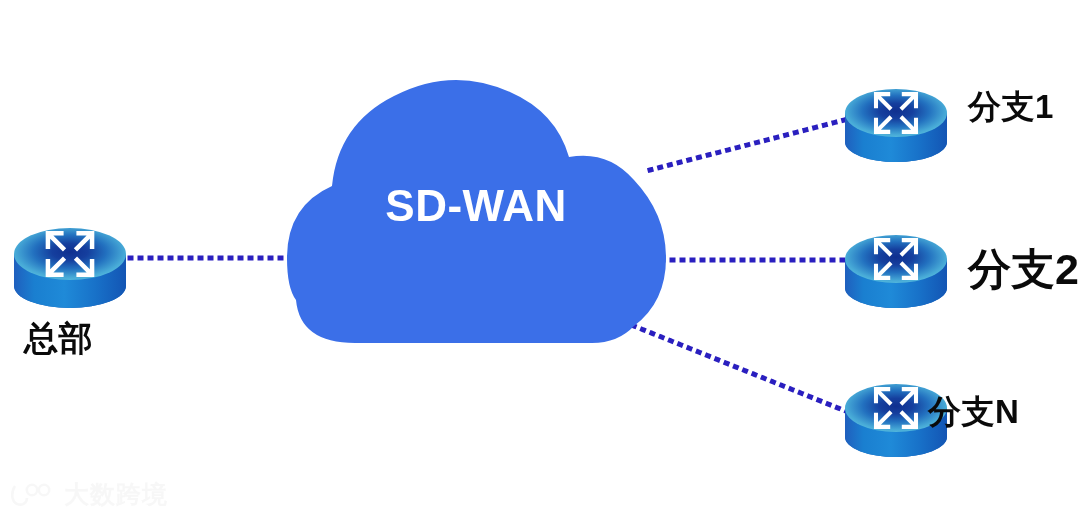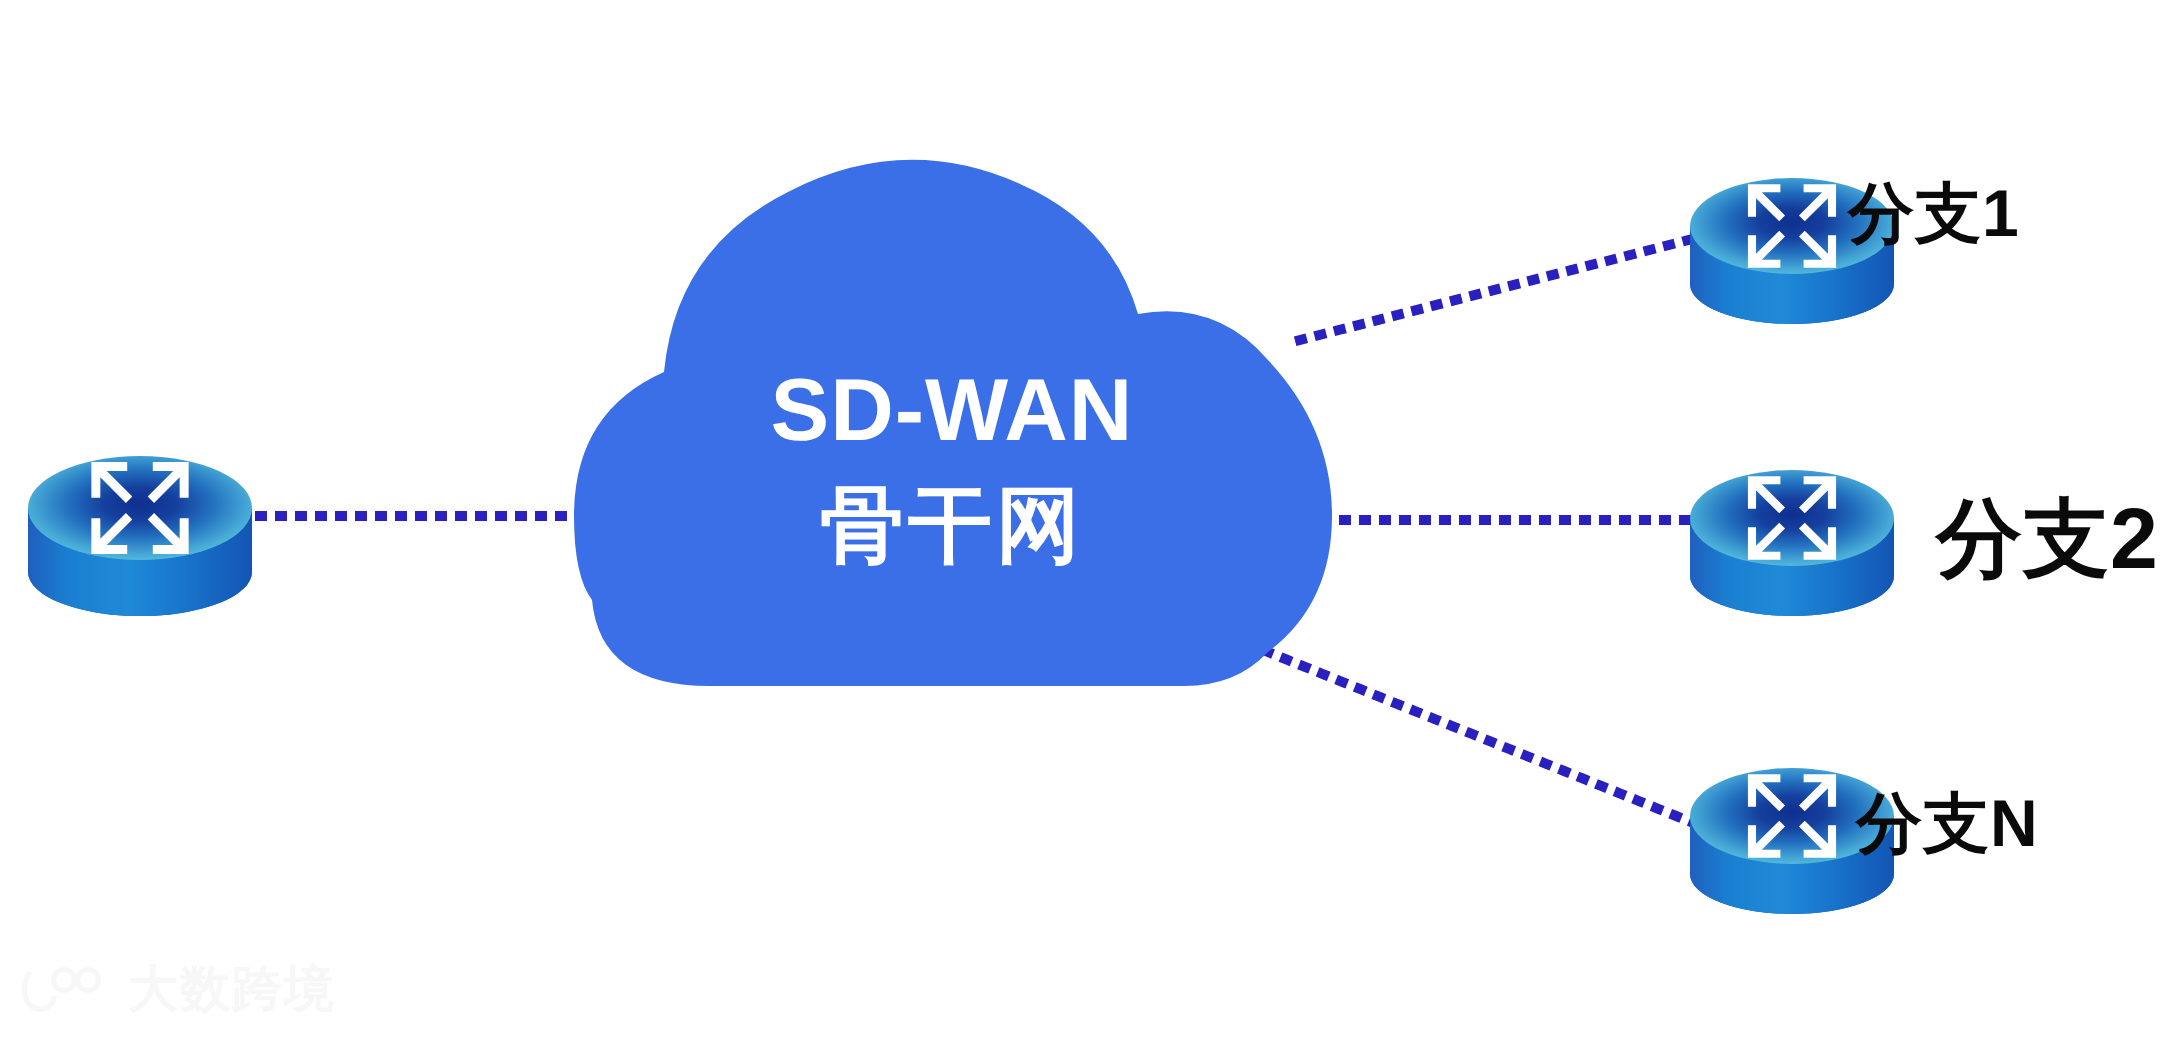--- a/index.html
+++ b/index.html
@@ -37,21 +37,21 @@
     color: #0a0a0a;
     white-space: nowrap;
     letter-spacing: 0.5px;
   }
   #label-hq {
     left: 24px;
     top: 316px;
     font-size: 34px;
   }
   #label-branch-1 {
-    left: 924px;
+    left: 968px;
     top: 85px;
     font-size: 33px;
   }
   #label-branch-2 {
     left: 968px;
     top: 241px;
     font-size: 43px;
   }
   #label-branch-3 {
     left: 928px;
@@ -186,22 +186,22 @@
       <ellipse cx="896" cy="437" rx="51" ry="20" fill="url(#gradRouterRim)"></ellipse>
       <path d="M845 408 L845 437 A51 20 0 0 0 947 437 L947 408 Z" fill="url(#gradRouterBody)"></path>
       <ellipse cx="896" cy="408" rx="51" ry="24" fill="url(#gradRouterTop)"></ellipse>
       <g>
         <use href="#switchGlyph" x="860" y="379" width="72" height="58"></use>
       </g>
     </g>
   </svg>
 
   <div class="cloud-text" id="cloud-title">SD-WAN</div>
-  <div class="cloud-text" id="cloud-subtitle">骨干网</div>
-
+
+  <div class="node-label" id="label-hq">总部</div>
   <div class="node-label" id="label-branch-1">分支1</div>
   <div class="node-label" id="label-branch-2">分支2</div>
   <div class="node-label" id="label-branch-3">分支N</div>
 
   <div id="watermark">
     <svg width="48" height="30" viewBox="0 0 48 30">
       <g fill="none" stroke="#f1f1f1" stroke-width="2.6">
         <path d="M7 6 C3 12 3 21 9 24 C14 26 19 23 19 18"></path>
         <circle cx="24" cy="10" r="5.2"></circle>
         <circle cx="36" cy="10" r="5.2"></circle>

